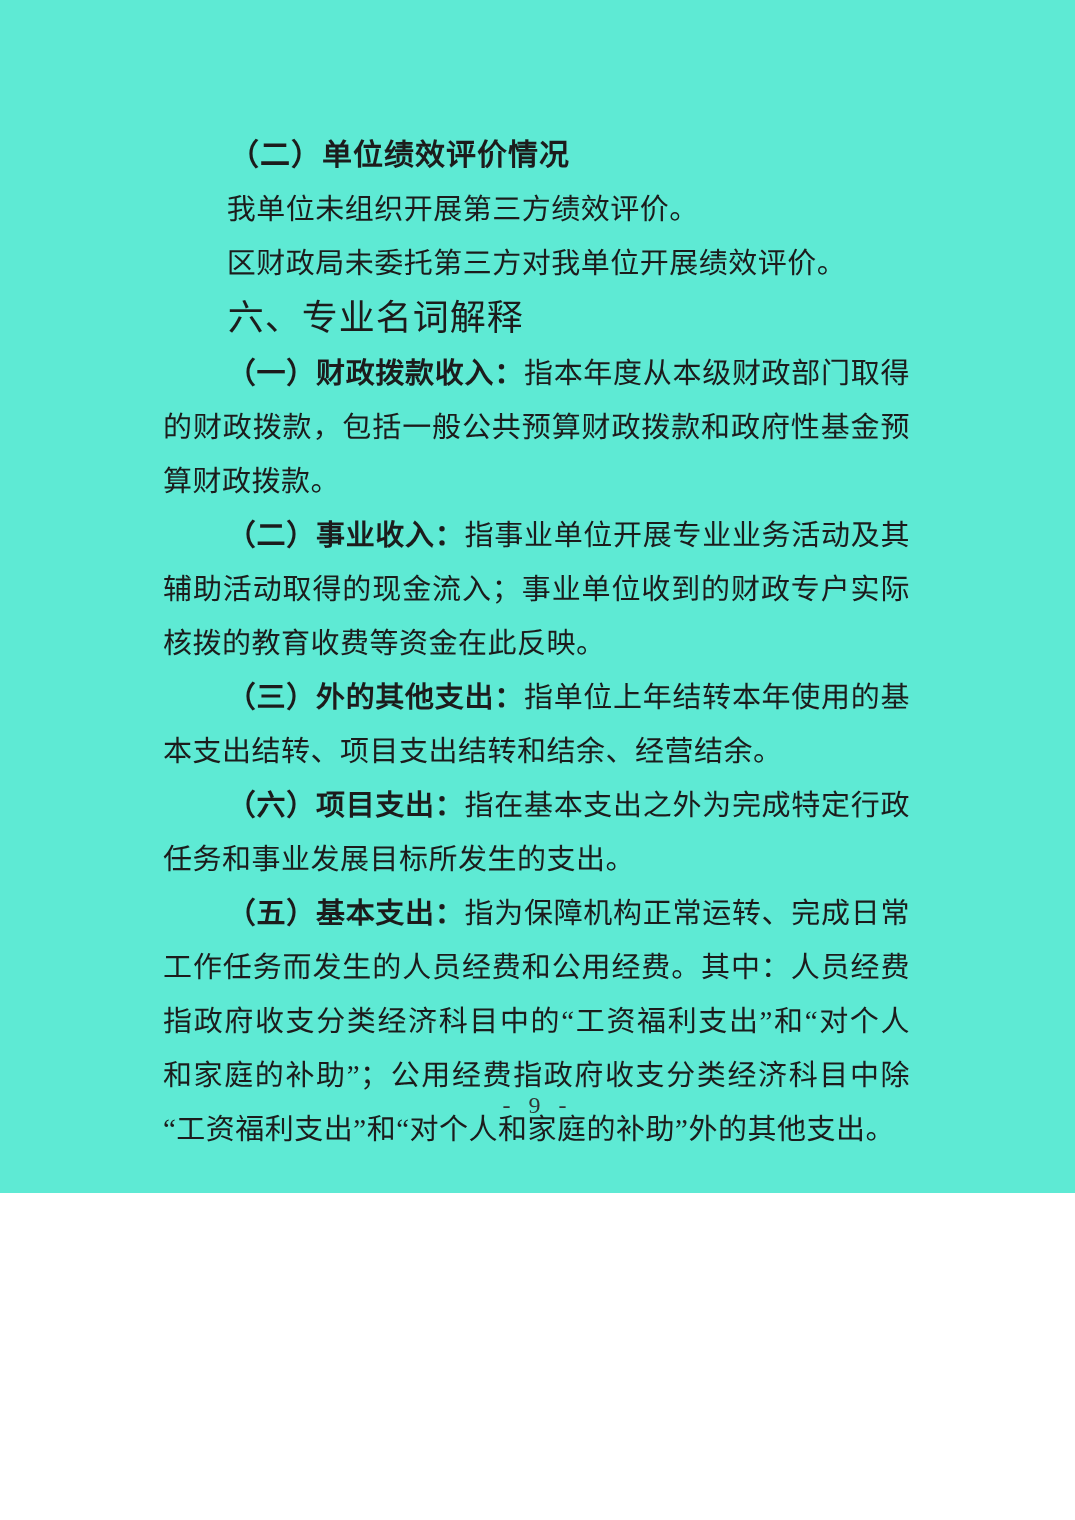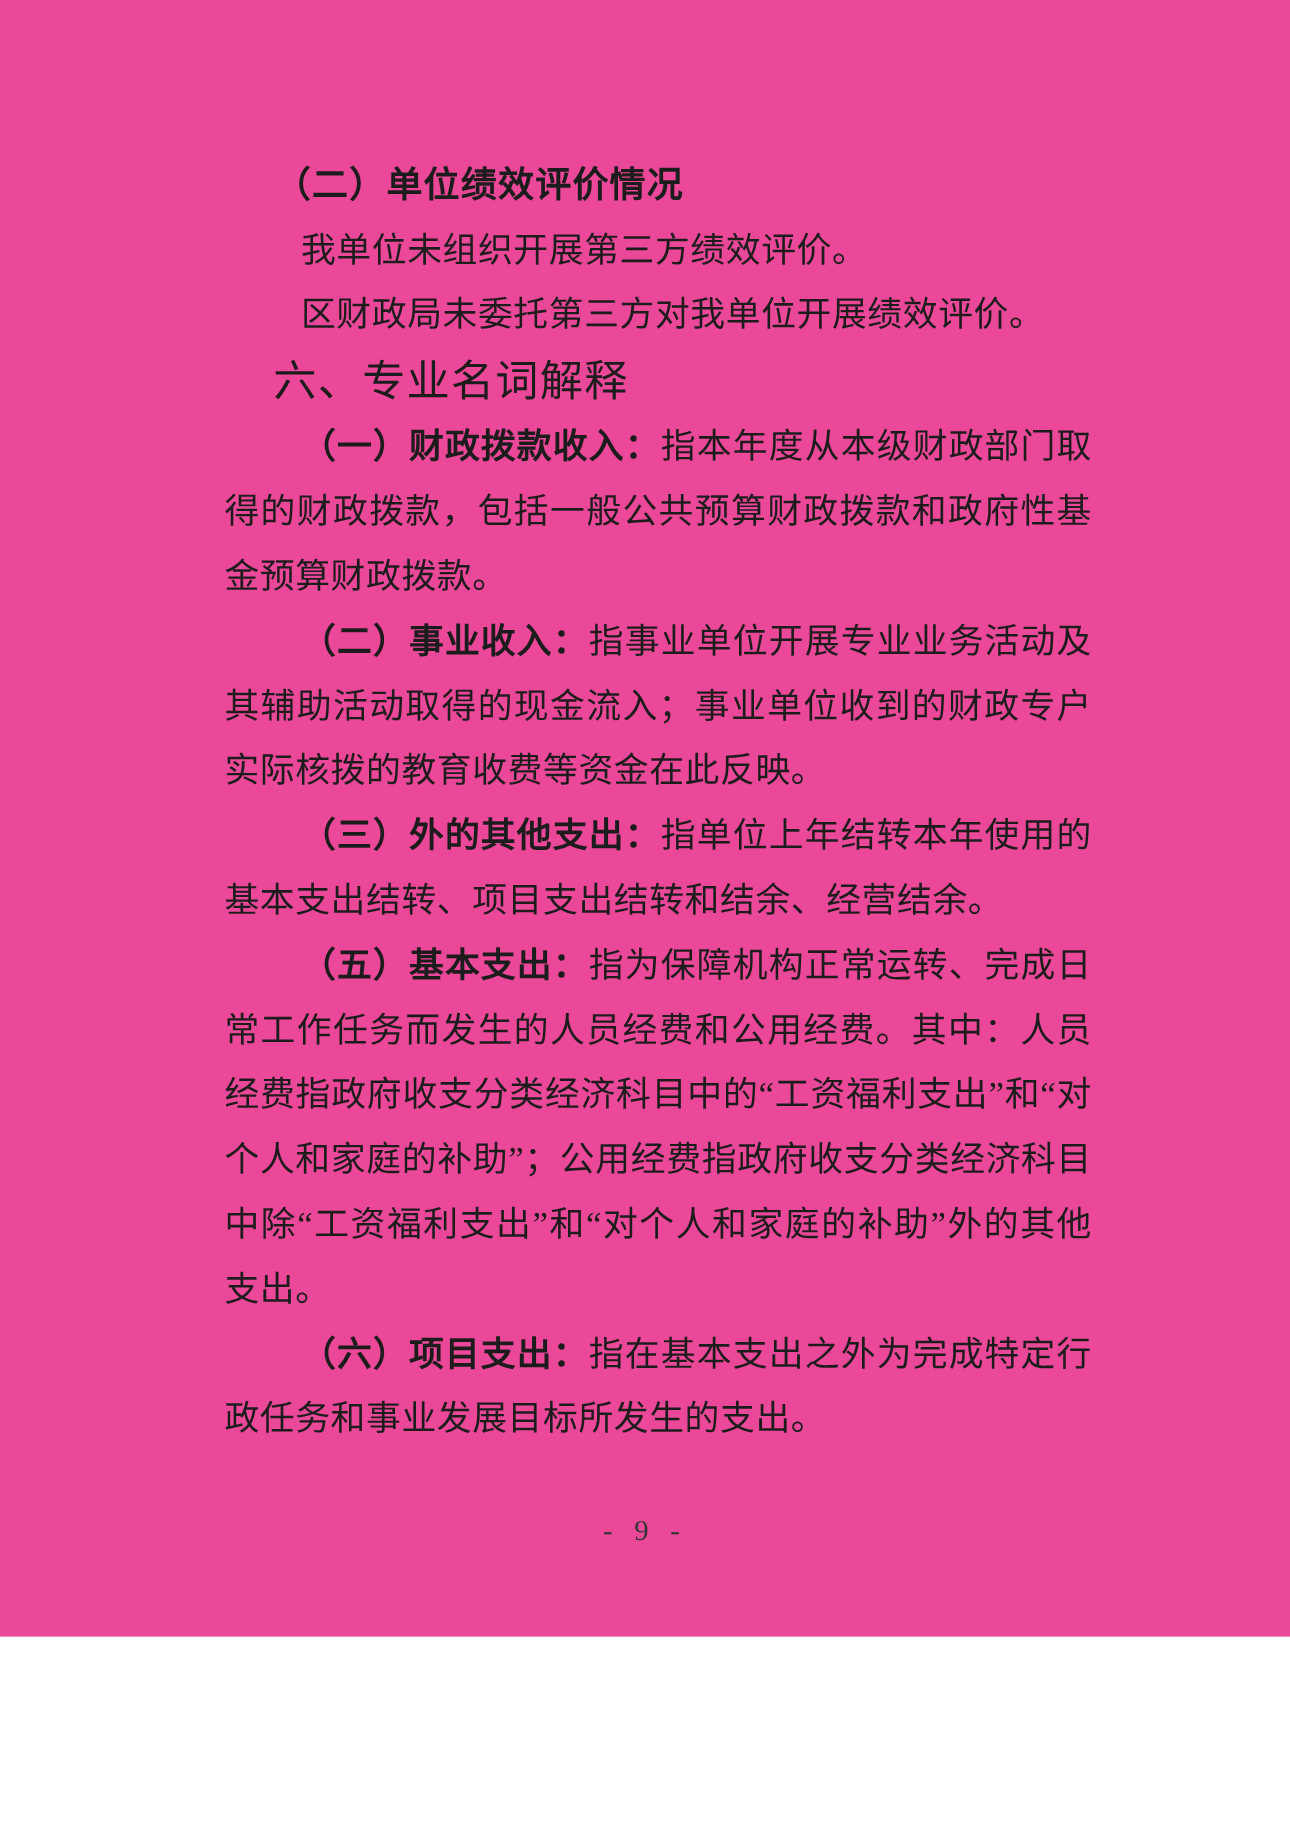--- a/index.html
+++ b/index.html
@@ -3,22 +3,22 @@
 <meta charset="utf-8">
 <style>
   html, body {
     margin: 0;
     padding: 0;
     background: #ffffff;
   }
   .page {
     position: relative;
     width: 1075px;
-    height: 1364px;
-    background: #ec4899;
+    height: 1193px;
+    background: #5eead4;
     overflow: hidden;
     font-family: "Liberation Serif", "DejaVu Serif", serif;
     color: #1c1c1c;
   }
   .content {
     position: absolute;
     left: 163px;
     top: 128px;
     width: 747px;
   }
@@ -38,21 +38,20 @@
     text-indent: 1.8em;
     letter-spacing: 1px;
     white-space: nowrap;
   }
   .para {
     font-size: 29px;
     line-height: 54px;
     text-align: justify;
     text-indent: 2.2em;
     letter-spacing: 0.5px;
-    margin-left: 24px;
   }
   .para .lead {
     font-weight: bold;
   }
   .page-number {
     position: absolute;
     left: 0;
     right: 0;
     bottom: 74px;
     text-align: center;
@@ -67,17 +66,17 @@
 
 <div class="page">
   <div class="content">
       <div class="h2">（二）单位绩效评价情况</div>
       <div class="para">我单位未组织开展第三方绩效评价。</div>
       <div class="para">区财政局未委托第三方对我单位开展绩效评价。</div>
       <div class="h1">六、专业名词解释</div>
       <div class="para"><span class="lead">（一）财政拨款收入：</span><span>指本年度从本级财政部门取得的财政拨款，包括一般公共预算财政拨款和政府性基金预算财政拨款。</span></div>
       <div class="para"><span class="lead">（二）事业收入：</span><span>指事业单位开展专业业务活动及其辅助活动取得的现金流入；事业单位收到的财政专户实际核拨的教育收费等资金在此反映。</span></div>
       <div class="para"><span class="lead">（三）外的其他支出：</span><span>指单位上年结转本年使用的基本支出结转、项目支出结转和结余、经营结余。</span></div>
+      <div class="para"><span class="lead">（六）项目支出：</span><span>指在基本支出之外为完成特定行政任务和事业发展目标所发生的支出。</span></div>
       <div class="para"><span class="lead">（五）基本支出：</span><span>指为保障机构正常运转、完成日常工作任务而发生的人员经费和公用经费。其中：人员经费指政府收支分类经济科目中的“工资福利支出”和“对个人和家庭的补助”；公用经费指政府收支分类经济科目中除“工资福利支出”和“对个人和家庭的补助”外的其他支出。</span></div>
-      <div class="para"><span class="lead">（六）项目支出：</span><span>指在基本支出之外为完成特定行政任务和事业发展目标所发生的支出。</span></div>
     </div>
   <div class="page-number">- 9 -</div>
 </div>
 
 </body></html>

